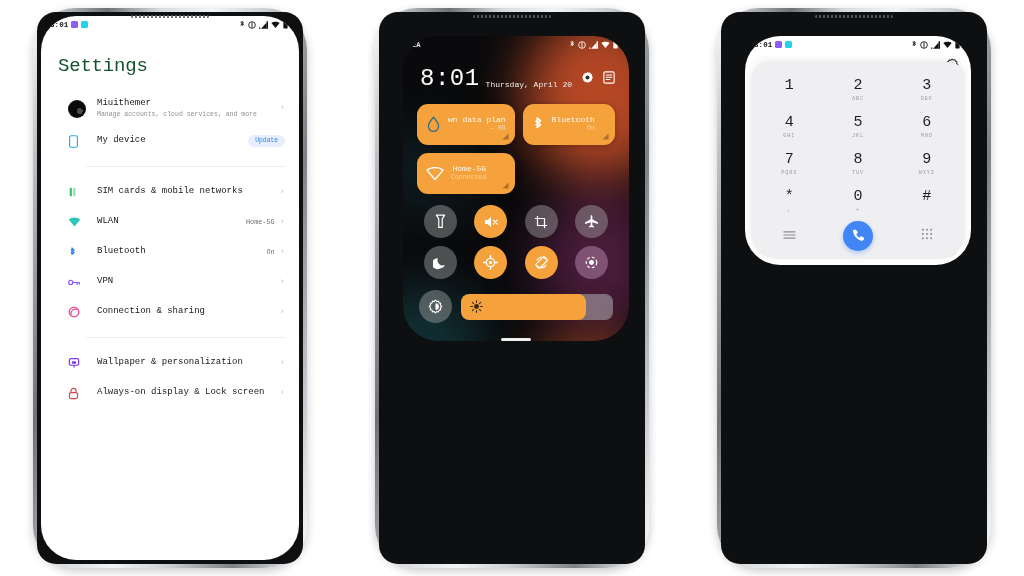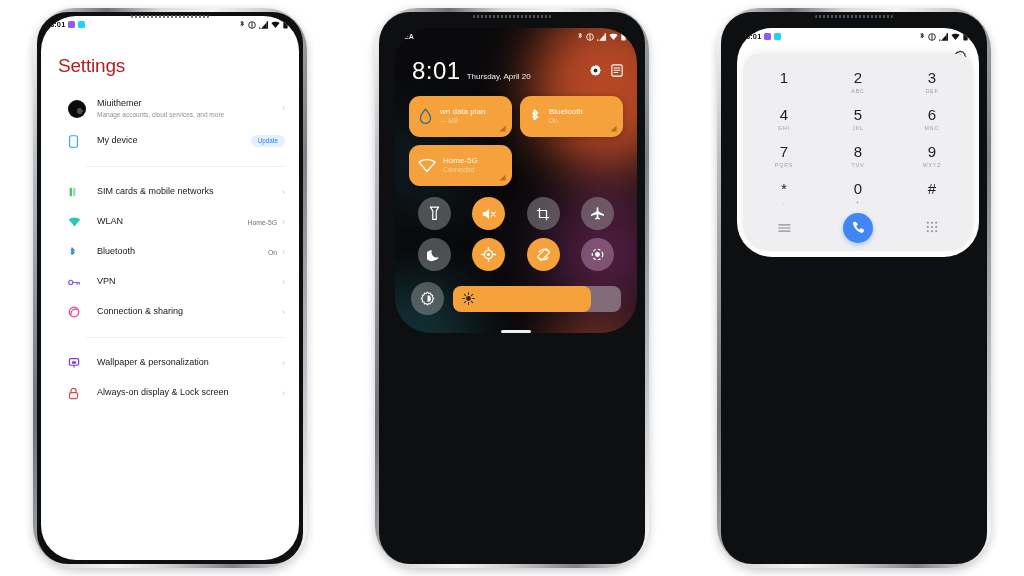--- a/index.html
+++ b/index.html
@@ -15,23 +15,24 @@
   .phone { position: absolute; }
   .frame {
     position: absolute; inset: 0;
     border-radius: 42px;
     background: linear-gradient(100deg,#ffffff 0%,#b9bcc0 8%,#6e7276 20%,#d8dadd 34%,#f2f3f4 48%,#cfd2d5 62%,#7d8185 80%,#c9ccd0 92%,#ffffff 100%);
     box-shadow: 0 3px 10px rgba(0,0,0,.22);
     padding: 4px;
   }
   .frame-inner {
     position: absolute; inset: 4px;
-    border-radius: 31px;
+    border-radius: 19px;
     background: #0d0f11;
-    padding: 12px;
+    padding: 20px;
+    font-family: Liberation Mono, monospace;
   }
   .screen {
     position: absolute; inset: 4px;
     border-radius: 35px;
     overflow: hidden;
     background: #fff;
   }
   .speaker {
     position: absolute; top: 3px; left: 50%; transform: translateX(-50%);
     width: 78px; height: 3px; border-radius: 2px;
@@ -47,21 +48,21 @@
   }
   .sb-left { display: flex; align-items: center; gap: 3px; }
   .sb-time { font-weight: 600; font-size: 7.5px; }
   .sb-appicon { width: 7px; height: 7px; border-radius: 1.6px; display:inline-block; }
   .sb-right { display: flex; align-items: center; gap: 3px; }
   .sb-right svg { display: block; }
 
   
   .p1 .screen { background: #ffffff; color: #111; }
   .settings-title {
-    font-size: 19px; font-weight: 400; color: #b91c1c;
+    font-size: 19px; font-weight: 400; color: #14532d;
     padding: 22px 0 0 17px; letter-spacing: -.2px;
   }
   .search-box {
     margin: 13px 14px 0 14px; height: 25px; border-radius: 13px;
     background: #f2f2f3; display: flex; align-items: center; gap: 7px; padding: 0 11px;
   }
   .search-box .ph { font-size: 8.5px; color: #9a9a9d; }
   .sec { margin-top: 12px; margin-left: 10px; }
   .divider { height: 1px; background: #eeeef0; margin: 10px 14px 10px 45px; }
   .row {
@@ -89,21 +90,21 @@
   .clockrow { display: flex; align-items: flex-end; padding: 14px 14px 0 17px; }
   .clk { font-size: 24px; font-weight: 300; letter-spacing: .5px; line-height: 1; color: #fff; }
   .clk-date { font-size: 8px; color: #f0f0f0; margin-left: 6px; margin-bottom: 2px; font-weight: 400; }
   .clk-icons { margin-left: auto; display: flex; align-items: center; gap: 9px; margin-bottom: 2px; }
   .tiles { display: grid; grid-template-columns: 1fr 1fr; gap: 8px; padding: 13px 14px 0 14px; }
   .tile {
     height: 41px; border-radius: 11px; background: #f5a23c;
     display: flex; align-items: center; gap: 7px; padding: 0 9px; position: relative;
     box-shadow: 0 1px 6px rgba(0,0,0,.28);
   }
-  .tile .tl { display: flex; flex-direction: column; justify-content: center; overflow: hidden; }
+  .tile .tl { display: flex; flex-direction: column; justify-content: center; overflow: hidden; text-align: right; }
   .tile .tl1 { font-size: 8px; color: #fff7ec; line-height: 1.25; white-space: nowrap; }
   .tile .tl2 { font-size: 6.5px; color: #f6d3a5; line-height: 1.25; white-space: nowrap; }
   .tile .corner { position: absolute; right: 6px; bottom: 5px; opacity: .55; }
   .toggles { display: grid; grid-template-columns: repeat(4,1fr); gap: 8px; padding: 11px 16px 0 16px; justify-items: center; }
   .tg {
     width: 33px; height: 33px; border-radius: 50%;
     display: flex; align-items: center; justify-content: center;
   }
   .tg.off { background: rgba(175,175,175,.42); }
   .tg.on  { background: #f5a23c; }

